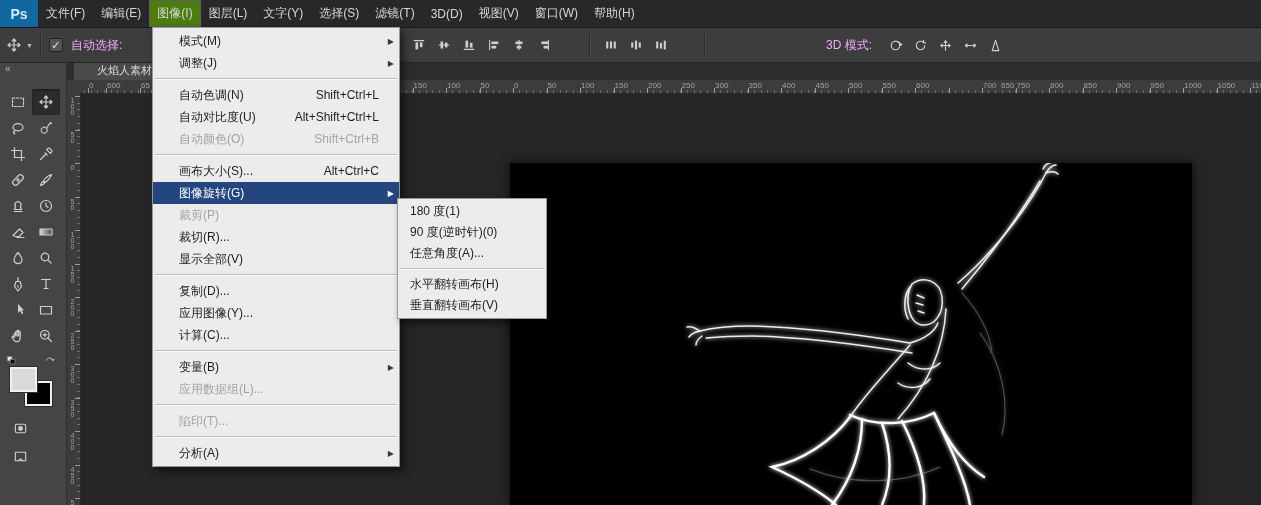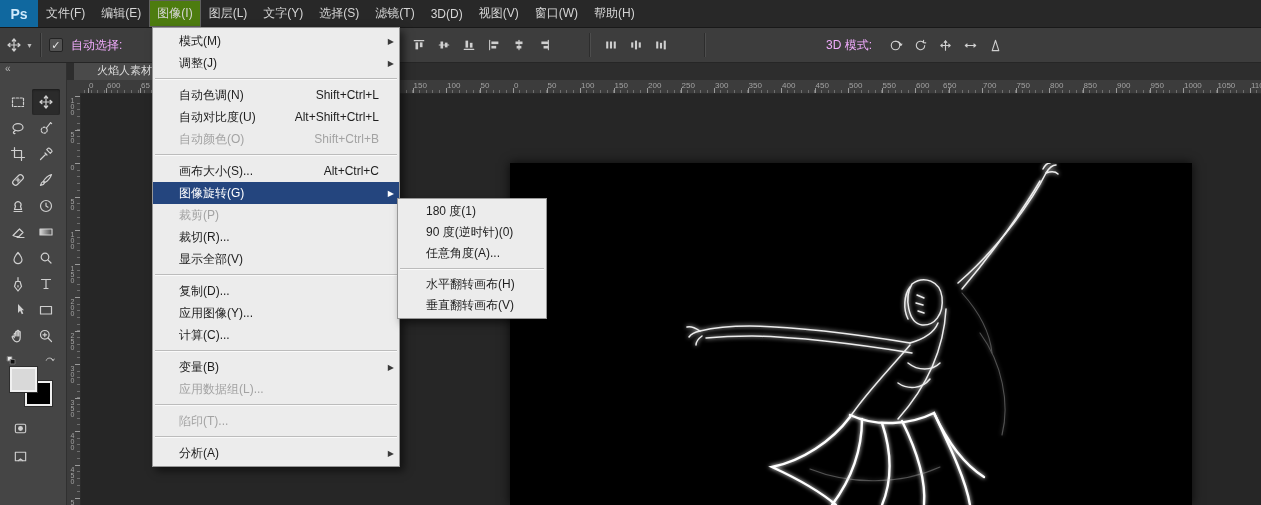--- a/index.html
+++ b/index.html
@@ -62,21 +62,21 @@
   .viewport{position:absolute;left:80px;top:93px;right:0;bottom:0;background:#262626;z-index:1}
   .canvas{position:absolute;left:510px;top:163px;width:682px;height:342px;background:#000;
     box-shadow:0 0 10px rgba(0,0,0,.8);z-index:2}
   .canvas svg{display:block}
   
   .menu{position:absolute;background:#ececec;border:1px solid #979797;
     box-shadow:4px 4px 8px rgba(0,0,0,.55);padding:2px 0;z-index:60;font-size:12px;color:#1e1e1e}
   #image-menu{left:152px;top:27px;width:246px}
   #rotate-submenu{left:397px;top:198px;width:148px;z-index:61}
   .mi{height:22px;display:flex;align-items:center;padding:0 8px 0 26px;position:relative;white-space:nowrap}
-  #rotate-submenu .mi{height:21px;padding-left:28px}
+  #rotate-submenu .mi{height:21px;padding-left:12px}
   .mi .sc{margin-left:auto;padding-right:12px}
   .mi .arr{position:absolute;right:5px;top:50%;transform:translateY(-50%);font-size:8px;color:#3a3a3a}
   .mi.dis,.mi.dis .sc{color:#a3a3a3}
   .mi.hl{background:var(--hl,#24457e);color:#fff}
   .mi.hl .arr,.mi.hl .sc{color:#fff}
   .mi.hl2{background:var(--hl2,#2a5db0);color:#fff}
   .msep{height:1px;background:#bcbcbc;border-bottom:1px solid #fafafa;margin:4px 2px}
   .icn{display:inline-flex;align-items:center;justify-content:center}
   .icn svg{display:block}
   .ob-label{white-space:nowrap;color:#f0abfc}
@@ -466,21 +466,21 @@
     <span class="hr-num" style="left: 701px;">400</span>
     <span class="hr-tick" style="left: 734.5px;"></span>
     <span class="hr-num" style="left: 734.5px;">450</span>
     <span class="hr-tick" style="left: 768px;"></span>
     <span class="hr-num" style="left: 768px;">500</span>
     <span class="hr-tick" style="left: 801.5px;"></span>
     <span class="hr-num" style="left: 801.5px;">550</span>
     <span class="hr-tick" style="left: 835px;"></span>
     <span class="hr-num" style="left: 835px;">600</span>
     <span class="hr-tick" style="left: 868.5px;"></span>
-    <span class="hr-num" style="left: 862px;">650</span>
+    <span class="hr-num" style="left: 920px;">650</span>
     <span class="hr-tick" style="left: 902px;"></span>
     <span class="hr-num" style="left: 902px;">700</span>
     <span class="hr-tick" style="left: 935.5px;"></span>
     <span class="hr-num" style="left: 935.5px;">750</span>
     <span class="hr-tick" style="left: 969px;"></span>
     <span class="hr-num" style="left: 969px;">800</span>
     <span class="hr-tick" style="left: 1002.5px;"></span>
     <span class="hr-num" style="left: 1002.5px;">850</span>
     <span class="hr-tick" style="left: 1036px;"></span>
     <span class="hr-num" style="left: 1036px;">900</span>

